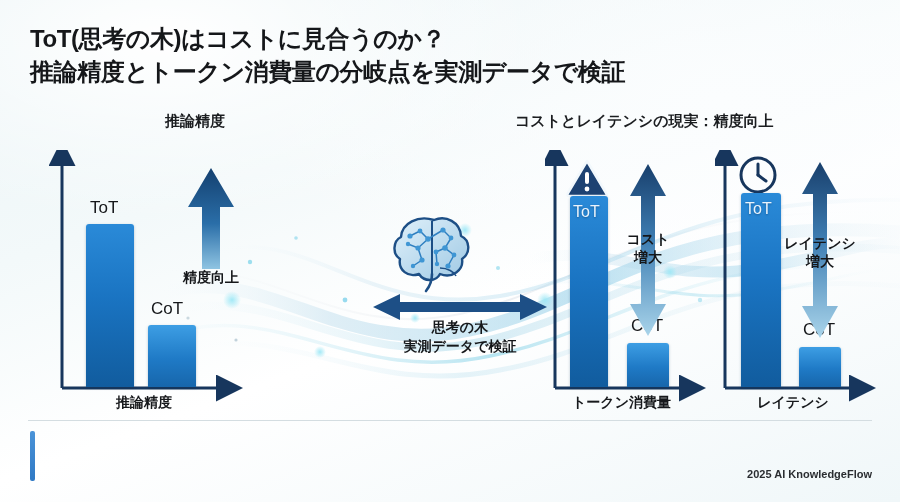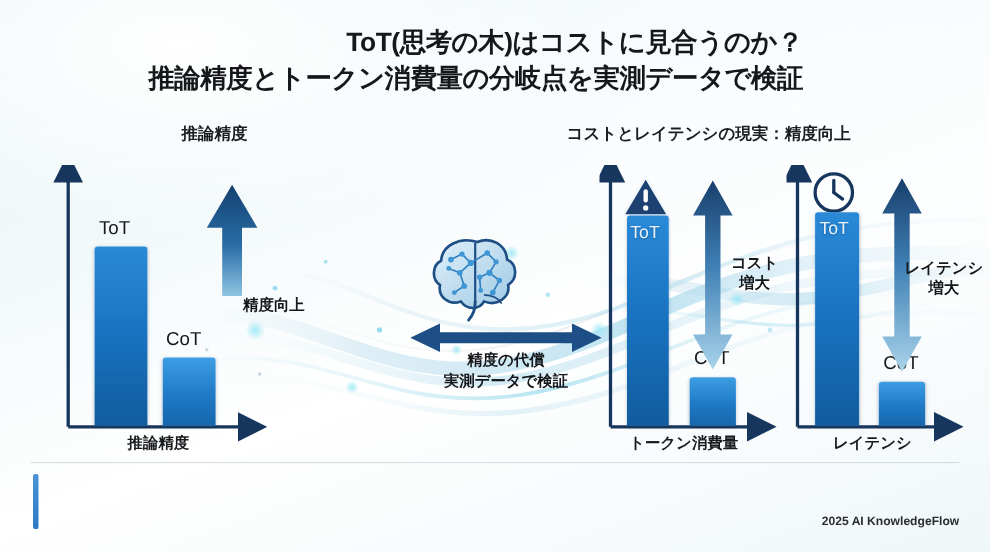--- a/index.html
+++ b/index.html
@@ -39,21 +39,20 @@
     top: 22px;
     width: 700px;
   }
   .title-line {
     color: #15171a;
     font-weight: bold;
     font-size: 24px;
     line-height: 33px;
     letter-spacing: -0.4px;
     white-space: nowrap;
-    text-align: right;
   }
 
   
   .section-head {
     position: absolute;
     color: #1b1d20;
     font-weight: bold;
     font-size: 15px;
     white-space: nowrap;
   }
@@ -101,21 +100,20 @@
   }
 
   .delta-label {
     position: absolute;
     font-weight: bold;
     color: #15171a;
     font-size: 14px;
     line-height: 18px;
     text-align: center;
     white-space: nowrap;
-    padding-left: 38px;
   }
 
   
   #center-brain { position: absolute; left: 388px; top: 212px; }
   #branch-arrow { position: absolute; left: 370px; top: 292px; }
   #branch-label {
     position: absolute;
     left: 372px;
     top: 318px;
     width: 176px;
@@ -393,21 +391,21 @@
       <circle cx="48" cy="40" r="2.4"></circle>
         <circle cx="49" cy="52" r="2.2"></circle>
     </g>
   </svg>
 
   <svg id="branch-arrow" width="180" height="30">
     <path d="M3,15 L30,2 L30,10 L150,10 L150,2 L177,15 L150,28 L150,20 L30,20 L30,28 Z" fill="#1d4f86"></path>
   </svg>
 
   <div id="branch-label">
-    <div>精度の代償</div>
+    <div>思考の木</div>
     <div>実測データで検証</div>
   </div>
 
   <div class="footer-rule"></div>
   <div class="footer-accent"></div>
   <div id="credit">2025 AI KnowledgeFlow</div>
 
 </div>
 
 </body></html>

